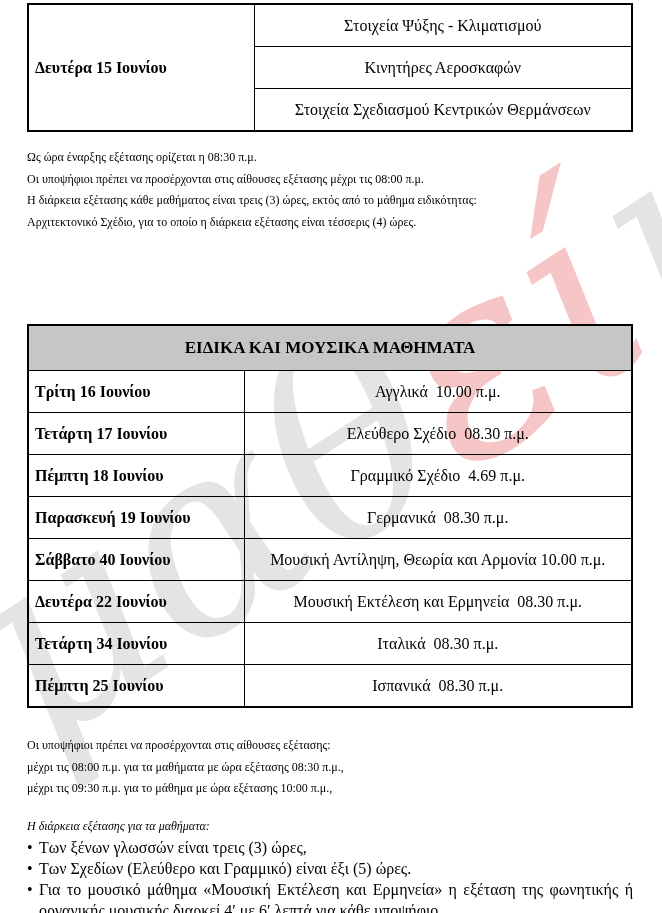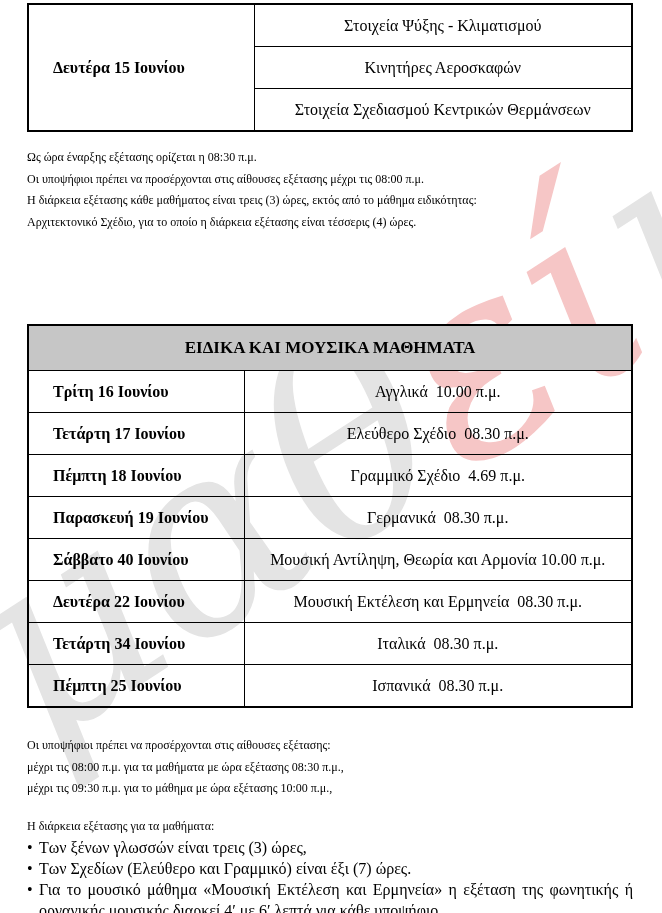--- a/index.html
+++ b/index.html
@@ -22,33 +22,33 @@
     z-index:0;pointer-events:none;user-select:none;
   }
   .wm-gray{color:#e4e4e4;}
   .wm-red{color:#f6c6c6;}
 
   
   .content{position:relative;z-index:1;padding:3px 29px 0 27px;}
 
   table{width:100%;border-collapse:collapse;table-layout:fixed;}
   table{border:2px solid #000;}
-  td,th{border:1px solid #000;padding:2px 24px;font-size:16px;}
+  td,th{border:1px solid #000;padding:2px 6px;font-size:16px;}
   col.c-left1{width:226px;}
   col.c-left2{width:216px;}
   td.day{font-weight:bold;vertical-align:middle;height:37px;}
   td.subj{text-align:center;vertical-align:middle;height:37px;white-space:pre-wrap;}
   th.t2-title{height:40px;background:#c6c6c6;font-weight:bold;text-align:center;vertical-align:middle;font-size:17px;}
 
   .t2{margin-top:91px;}
 
   .para{margin-top:15px;font-size:12px;line-height:21.5px;}
   .para .line{white-space:pre-wrap;}
   .para2{margin-top:27px;}
-  .intro-line{margin-top:16px;}
+  .intro-line{margin-top:16px;font-style:italic;}
 
   .bullets{font-size:16px;line-height:21px;}
   .bullet-item{display:flex;}
   .bullet{flex:0 0 auto;width:12px;}
   .bullet-text{flex:1 1 auto;text-align:justify;}
 </style>
 </head>
 <body>
 
 <div class="page">
@@ -139,21 +139,21 @@
 
     <div class="para intro-line">Η διάρκεια εξέτασης για τα μαθήματα:</div>
 
     <div class="bullets">
       <div class="bullet-item">
         <span class="bullet">•</span>
         <span class="bullet-text">Των ξένων γλωσσών είναι τρεις (3) ώρες,</span>
       </div>
       <div class="bullet-item">
         <span class="bullet">•</span>
-        <span class="bullet-text">Των Σχεδίων (Ελεύθερο και Γραμμικό) είναι έξι (7) ώρες.</span>
+        <span class="bullet-text">Των Σχεδίων (Ελεύθερο και Γραμμικό) είναι έξι (5) ώρες.</span>
       </div>
       <div class="bullet-item">
         <span class="bullet">•</span>
         <span class="bullet-text">Για το μουσικό μάθημα «Μουσική Εκτέλεση και Ερμηνεία» η εξέταση της φωνητικής ή οργανικής μουσικής διαρκεί 4′ με 6′ λεπτά για κάθε υποψήφιο.</span>
       </div>
 
     </div>
 
   </div>
 </div>

